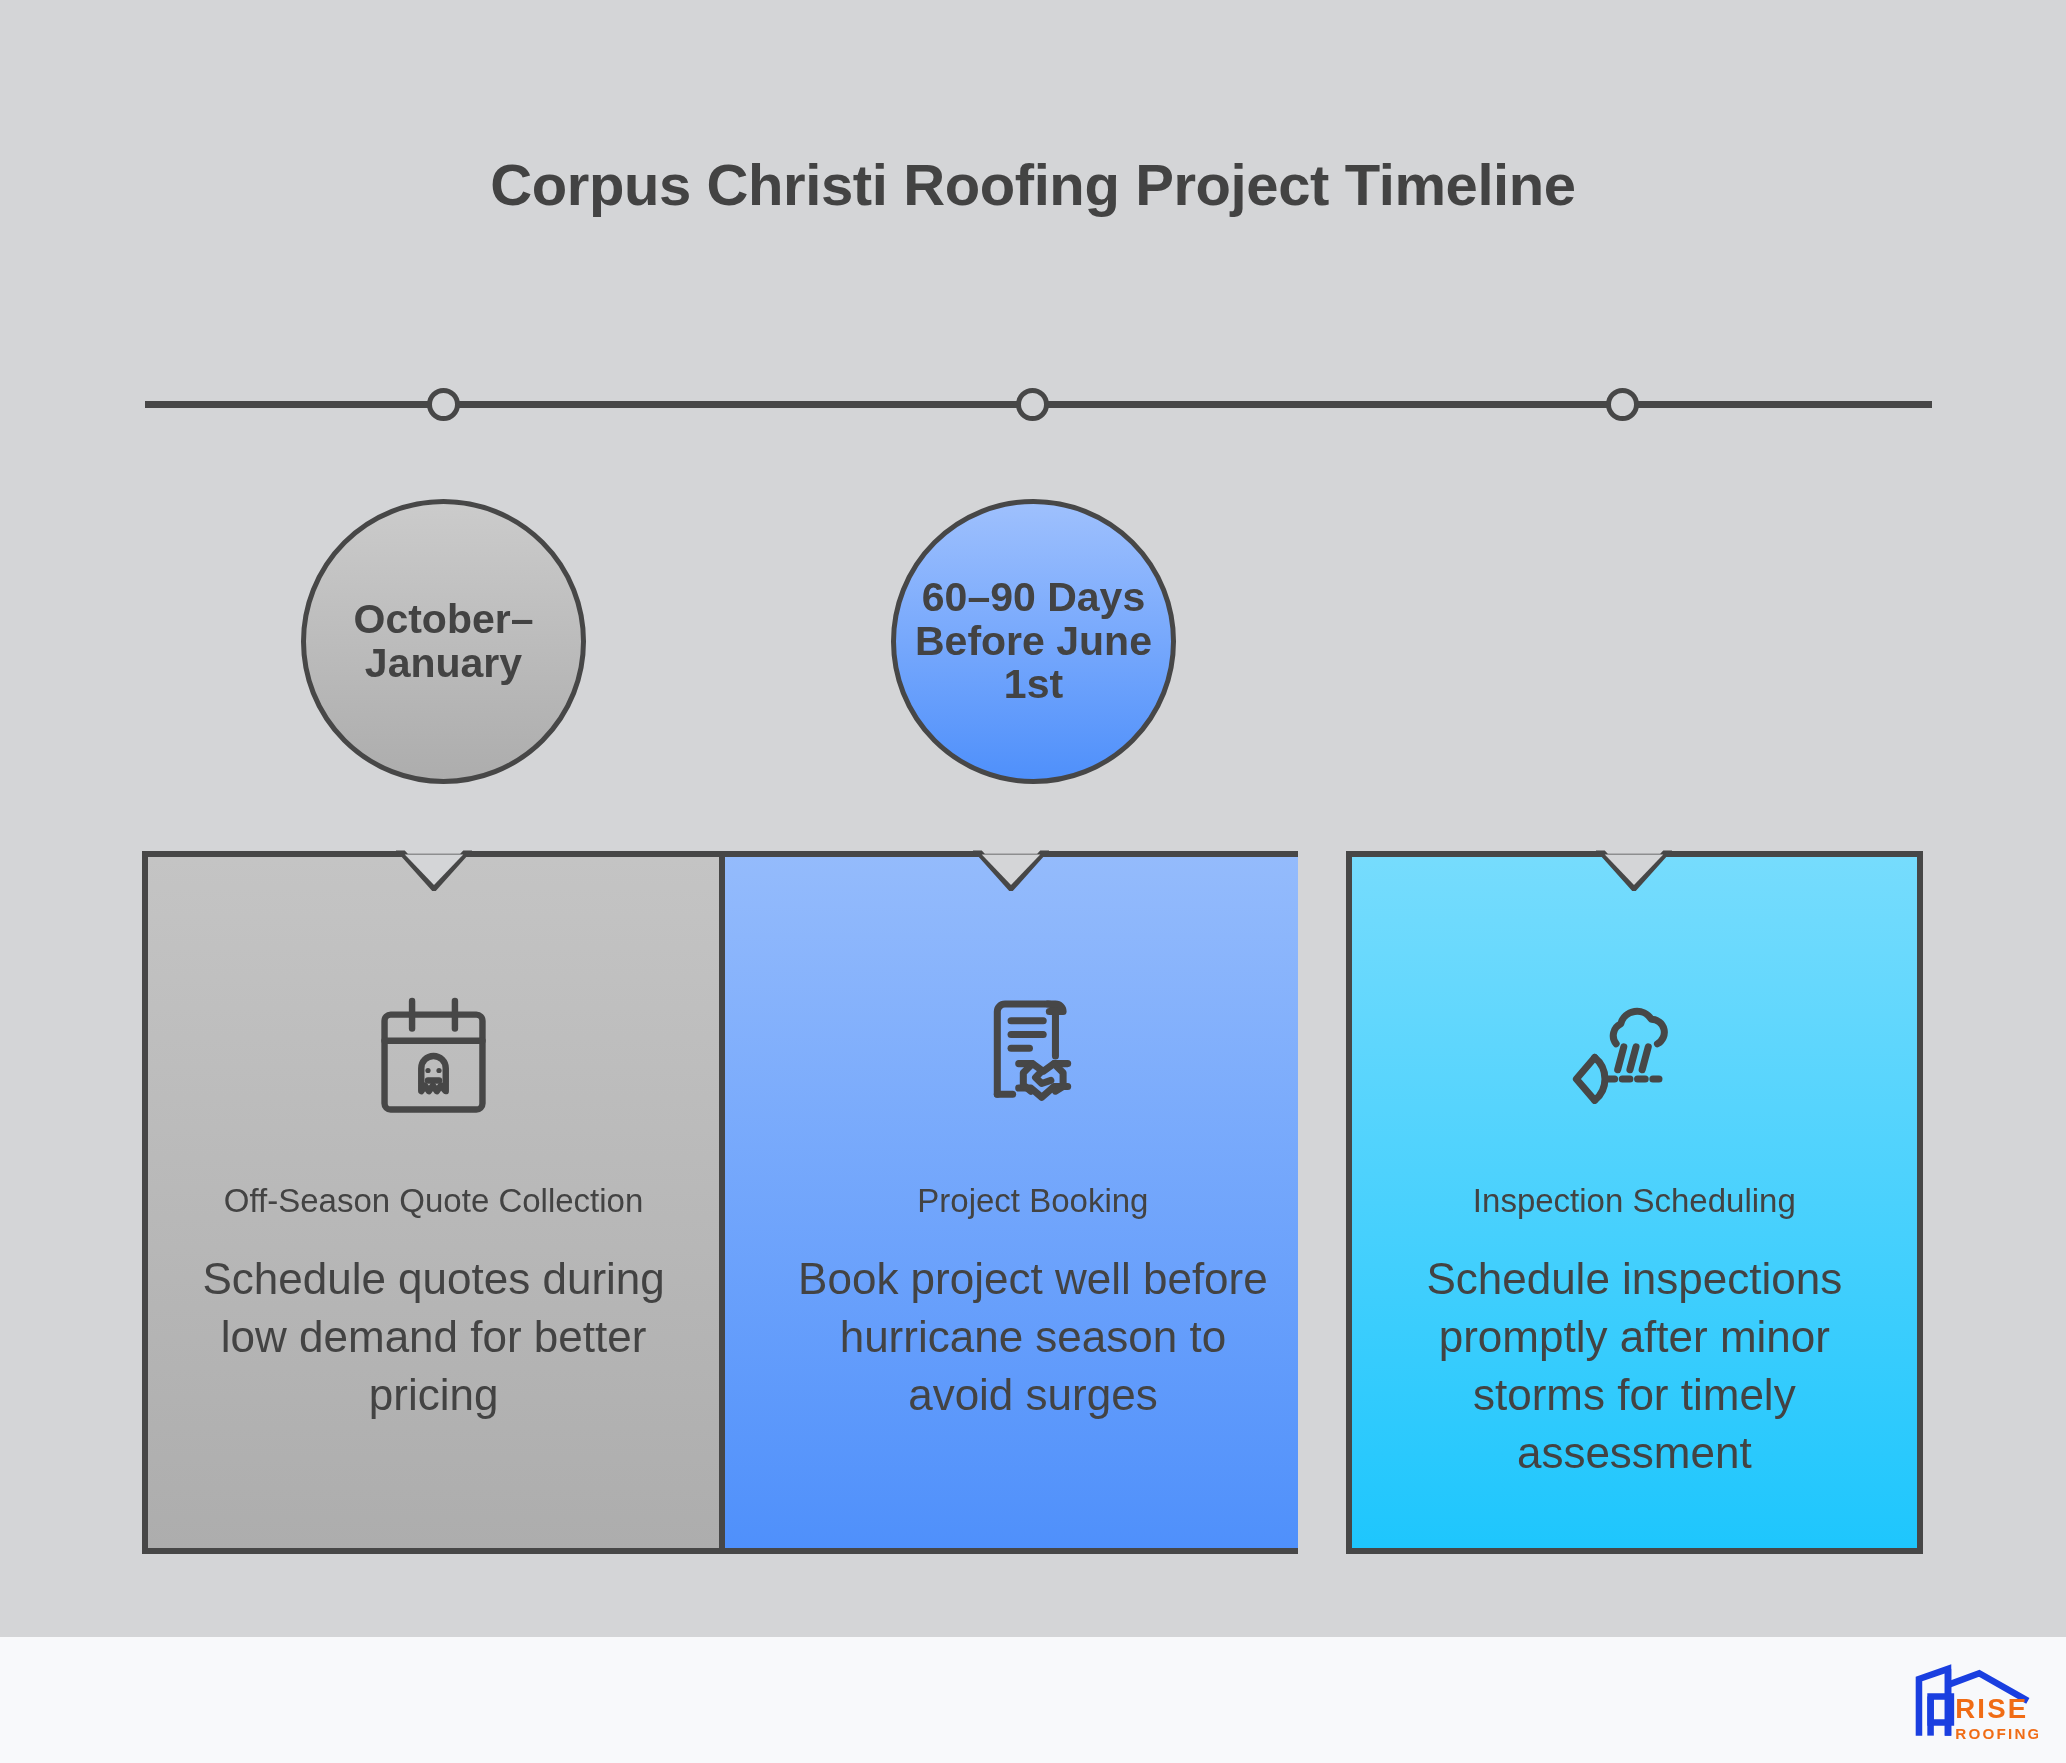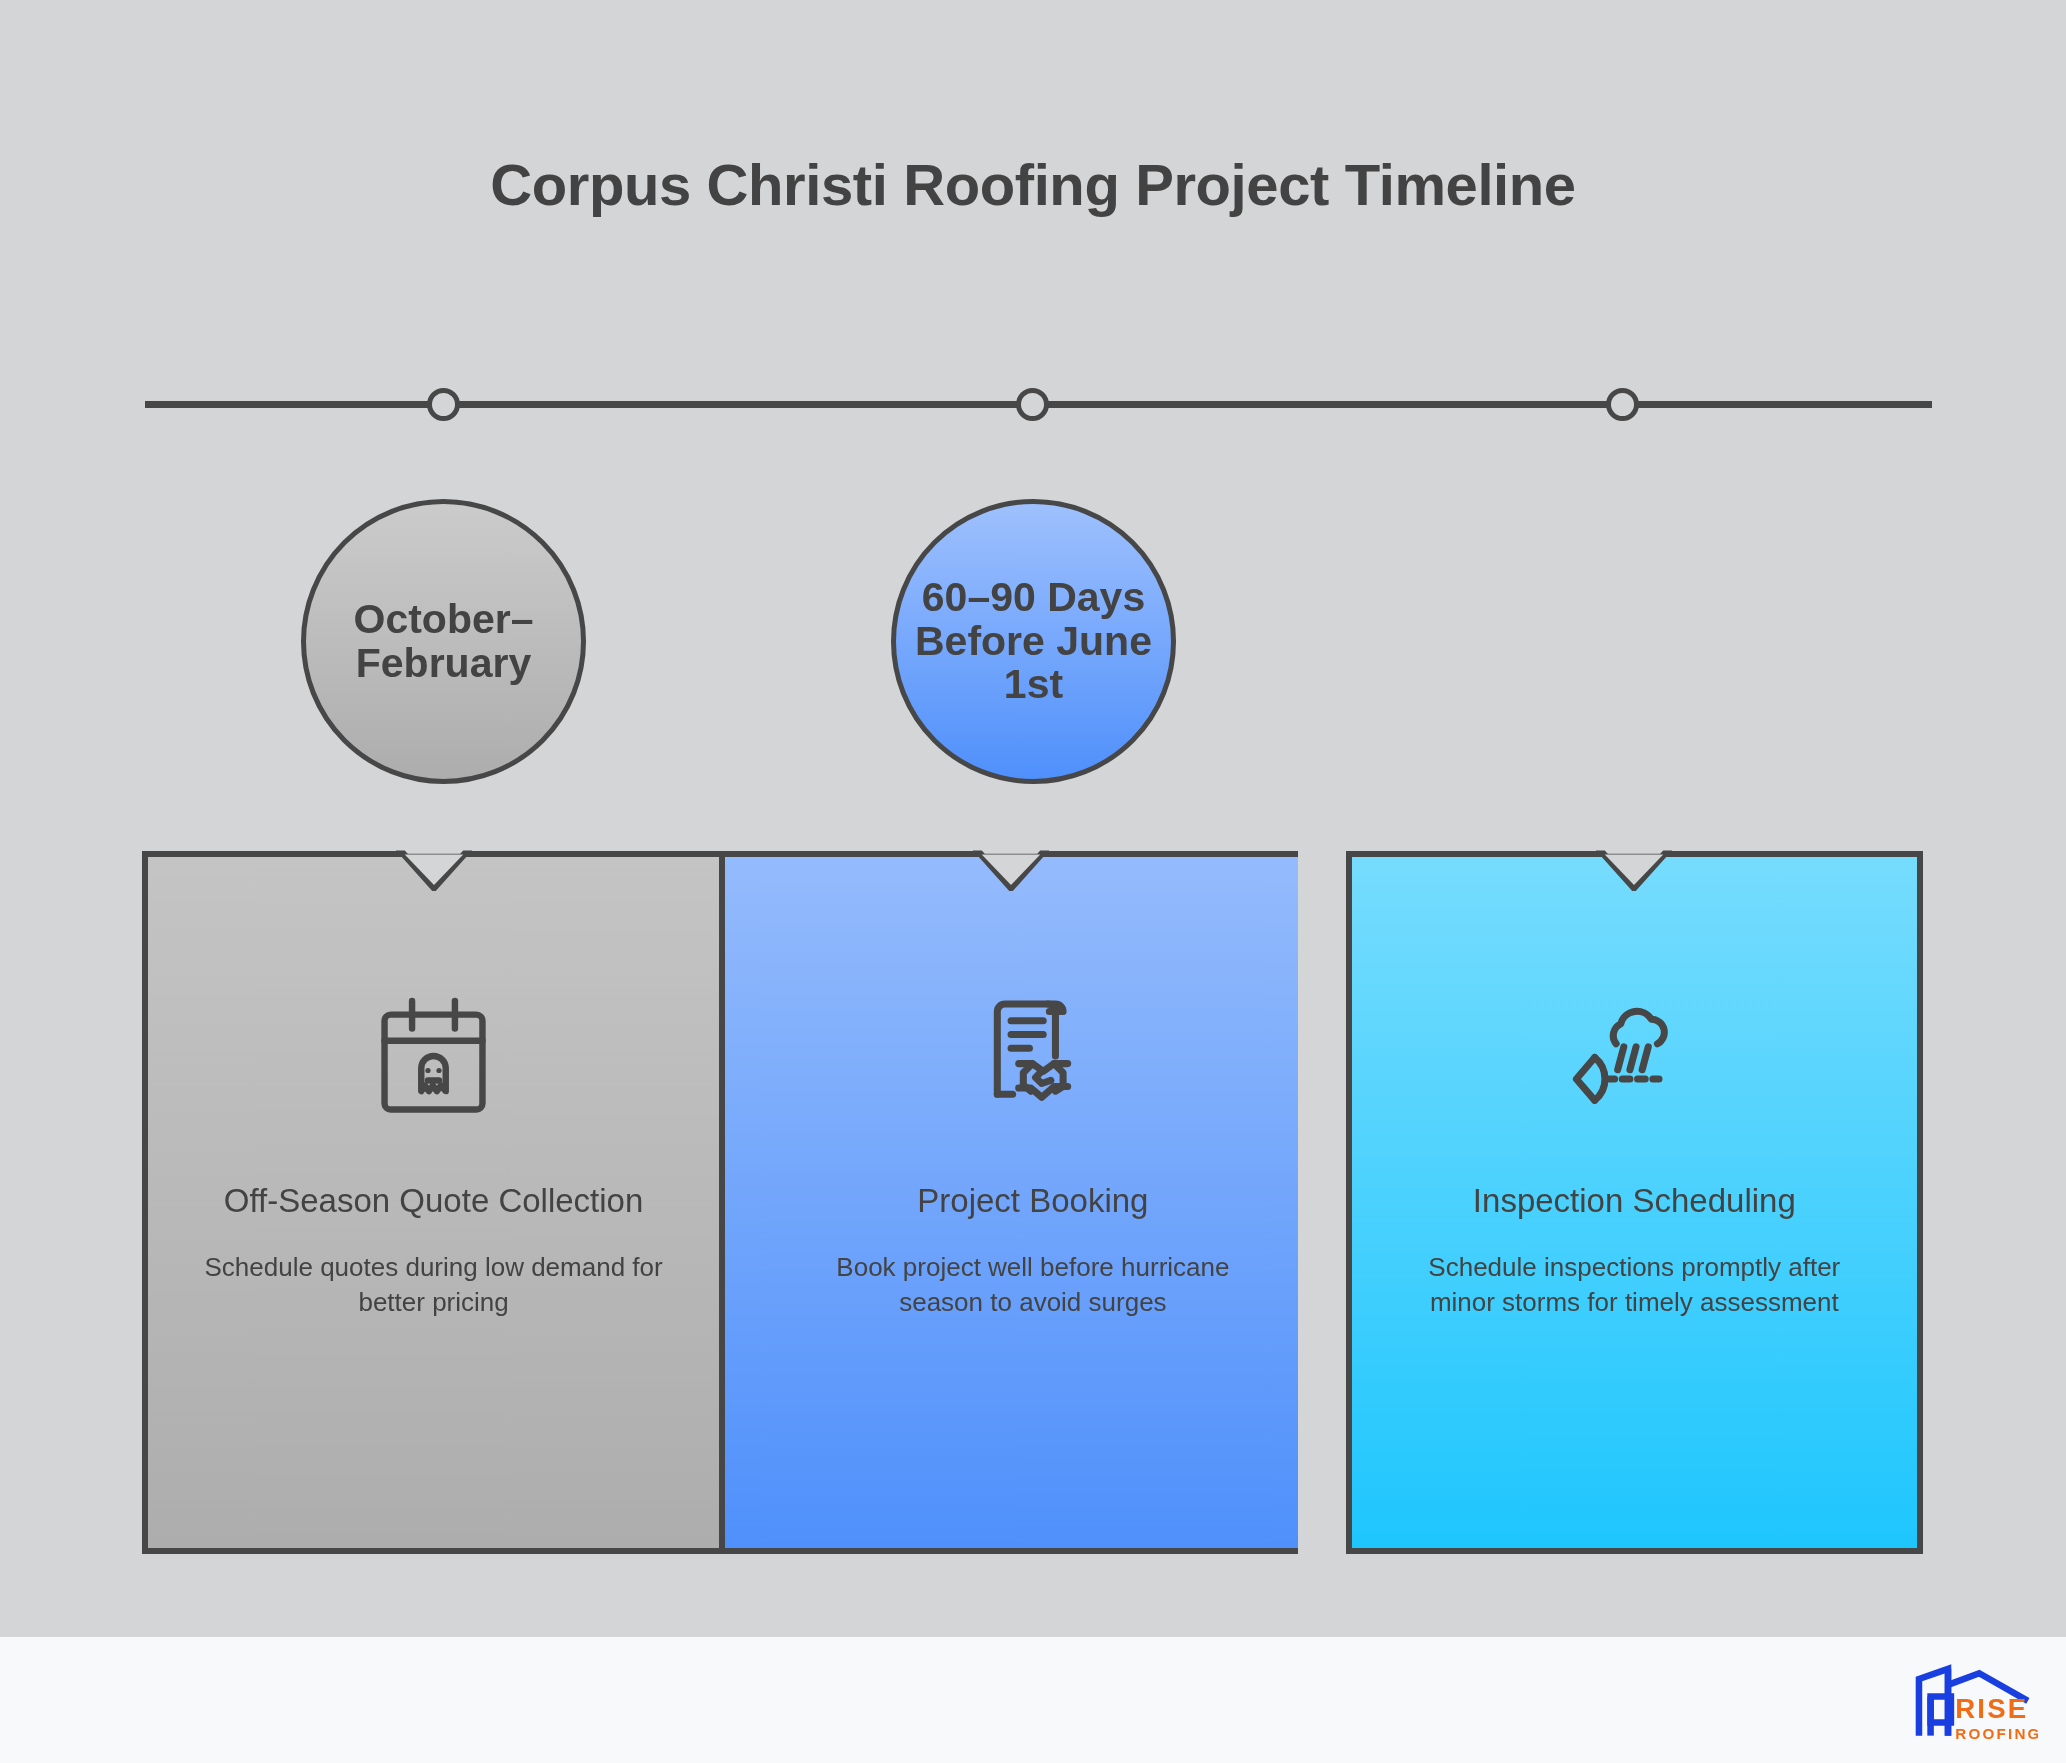--- a/index.html
+++ b/index.html
@@ -159,21 +159,21 @@
     text-align: center;
     font-size: 33px;
     line-height: 1.28;
     color: #434343;
   }
 
   .panel-desc {
     margin-top: 28px;
     width: 472px;
     text-align: center;
-    font-size: 26px;
+    font-size: 44px;
     line-height: 1.32;
     color: #434343;
   }
 
   
   .footer {
     position: absolute;
     left: 0;
     top: 1637px;
     width: 2066px;
@@ -197,21 +197,21 @@
   <div class="canvas"></div>
 
   <div class="title">Corpus Christi Roofing Project Timeline</div>
 
   <div class="axis"></div>
   <div class="marker m1"></div>
   <div class="marker m2"></div>
   <div class="marker m3"></div>
 
   <div class="bubble b1">
-    <span class="bubble-text">October–February</span>
+    <span class="bubble-text">October–January</span>
   </div>
   <div class="bubble b2">
     <span class="bubble-text">60–90 Days Before June 1st</span>
   </div>
 
   <div class="panels">
 
     <div class="panel p1">
       <svg class="notch" viewBox="0 0 104 56">
         <path d="M0 5 L52 5 L104 5 L104 0 L0 0 Z" fill="#d4d5d7"></path>

